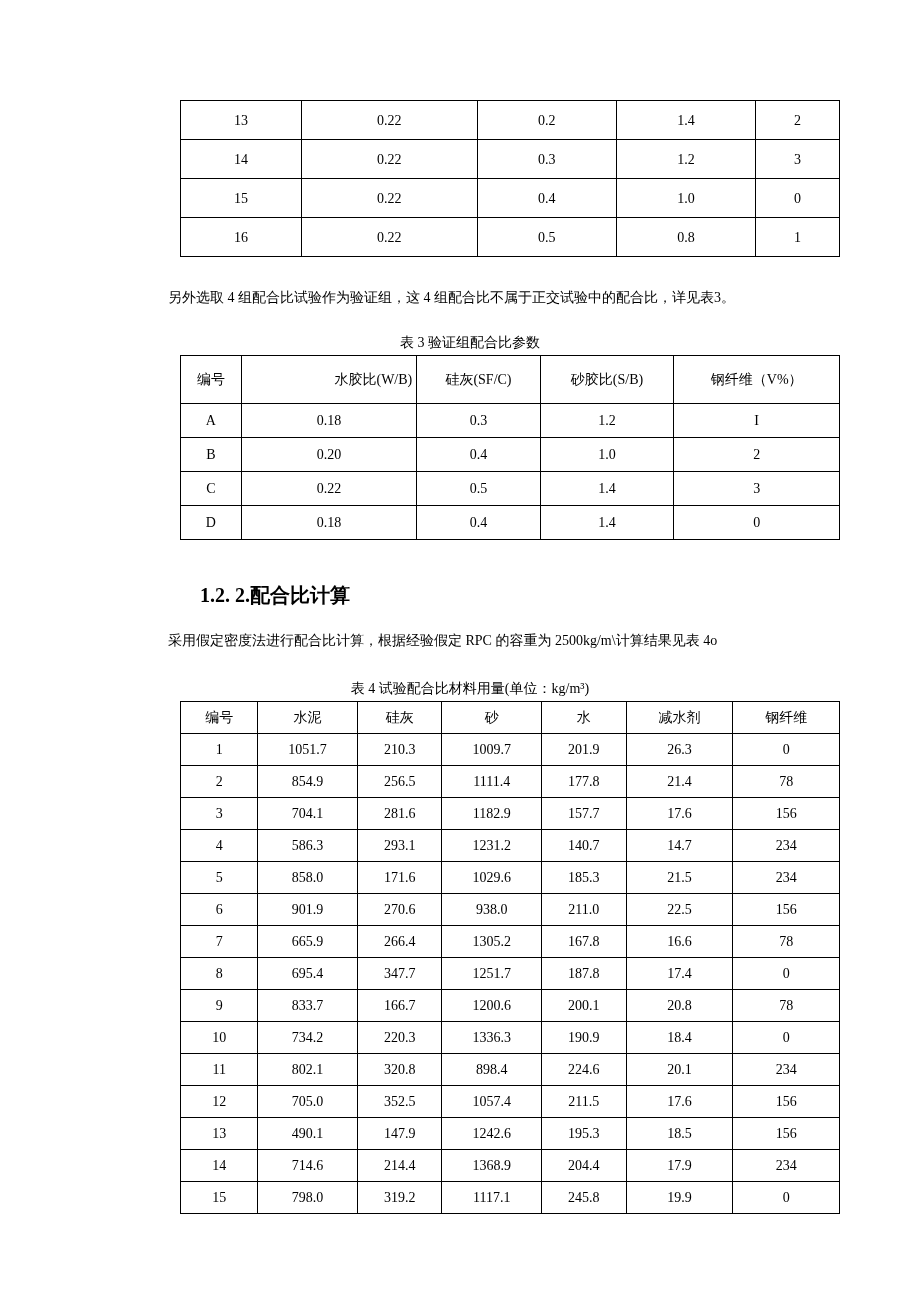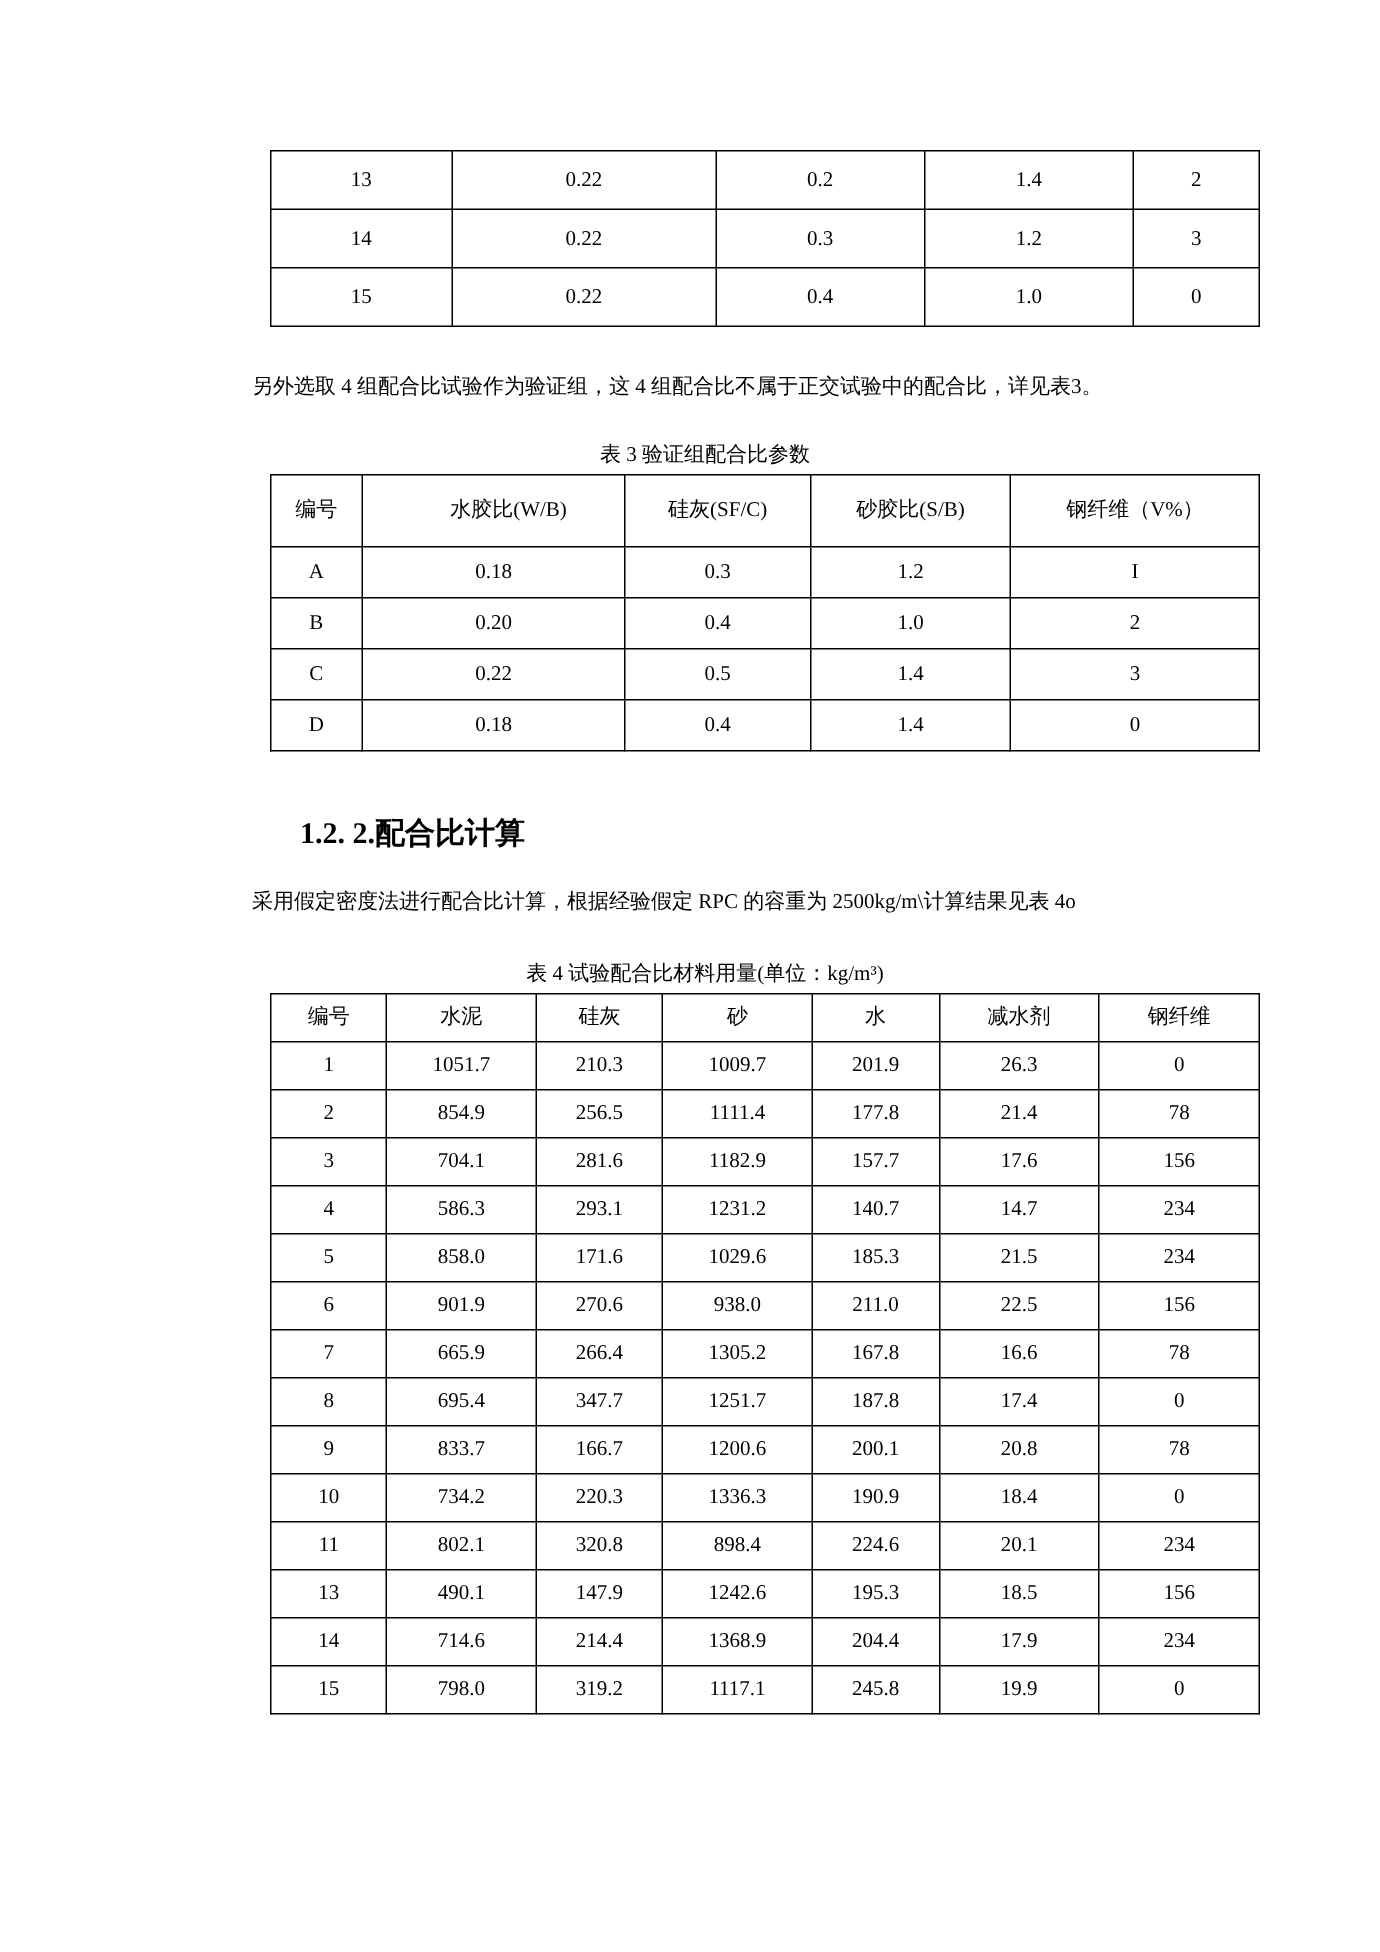--- a/index.html
+++ b/index.html
@@ -41,21 +41,21 @@
     line-height: 1.9;
   }
   .heading {
     font-family: Liberation Serif, serif;
     font-size: 20px;
     font-weight: bold;
     margin: 40px 0 16px 60px;
   }
   .t1 td { height: 26px; }
   .t4 td, .t4 th { padding: 5px 4px; }
-  .hcell-left { text-align: center; padding-left: 24px; }
+  .hcell-left { text-align: right; padding-left: 24px; }
 </style>
 </head>
 <body>
 
 <table class="t1">
   <tbody id="t1-body">
       <tr>
         <td>13</td>
         <td>0.22</td>
         <td>0.2</td>
@@ -68,20 +68,27 @@
         <td>0.3</td>
         <td>1.2</td>
         <td>3</td>
       </tr>
       <tr>
         <td>15</td>
         <td>0.22</td>
         <td>0.4</td>
         <td>1.0</td>
         <td>0</td>
+      </tr>
+      <tr>
+        <td>16</td>
+        <td>0.22</td>
+        <td>0.5</td>
+        <td>0.8</td>
+        <td>1</td>
       </tr>
     </tbody>
 </table>
 
 <p class="para">另外选取 4 组配合比试验作为验证组，这 4 组配合比不属于正交试验中的配合比，详见表3。</p>
 
 <div class="caption">表 3 验证组配合比参数</div>
 <table>
   <thead>
       <tr id="t3-head" class="tall">
@@ -235,20 +242,29 @@
       <tr>
         <td>11</td>
         <td>802.1</td>
         <td>320.8</td>
         <td>898.4</td>
         <td>224.6</td>
         <td>20.1</td>
         <td>234</td>
       </tr>
       <tr>
+        <td>12</td>
+        <td>705.0</td>
+        <td>352.5</td>
+        <td>1057.4</td>
+        <td>211.5</td>
+        <td>17.6</td>
+        <td>156</td>
+      </tr>
+      <tr>
         <td>13</td>
         <td>490.1</td>
         <td>147.9</td>
         <td>1242.6</td>
         <td>195.3</td>
         <td>18.5</td>
         <td>156</td>
       </tr>
       <tr>
         <td>14</td>

